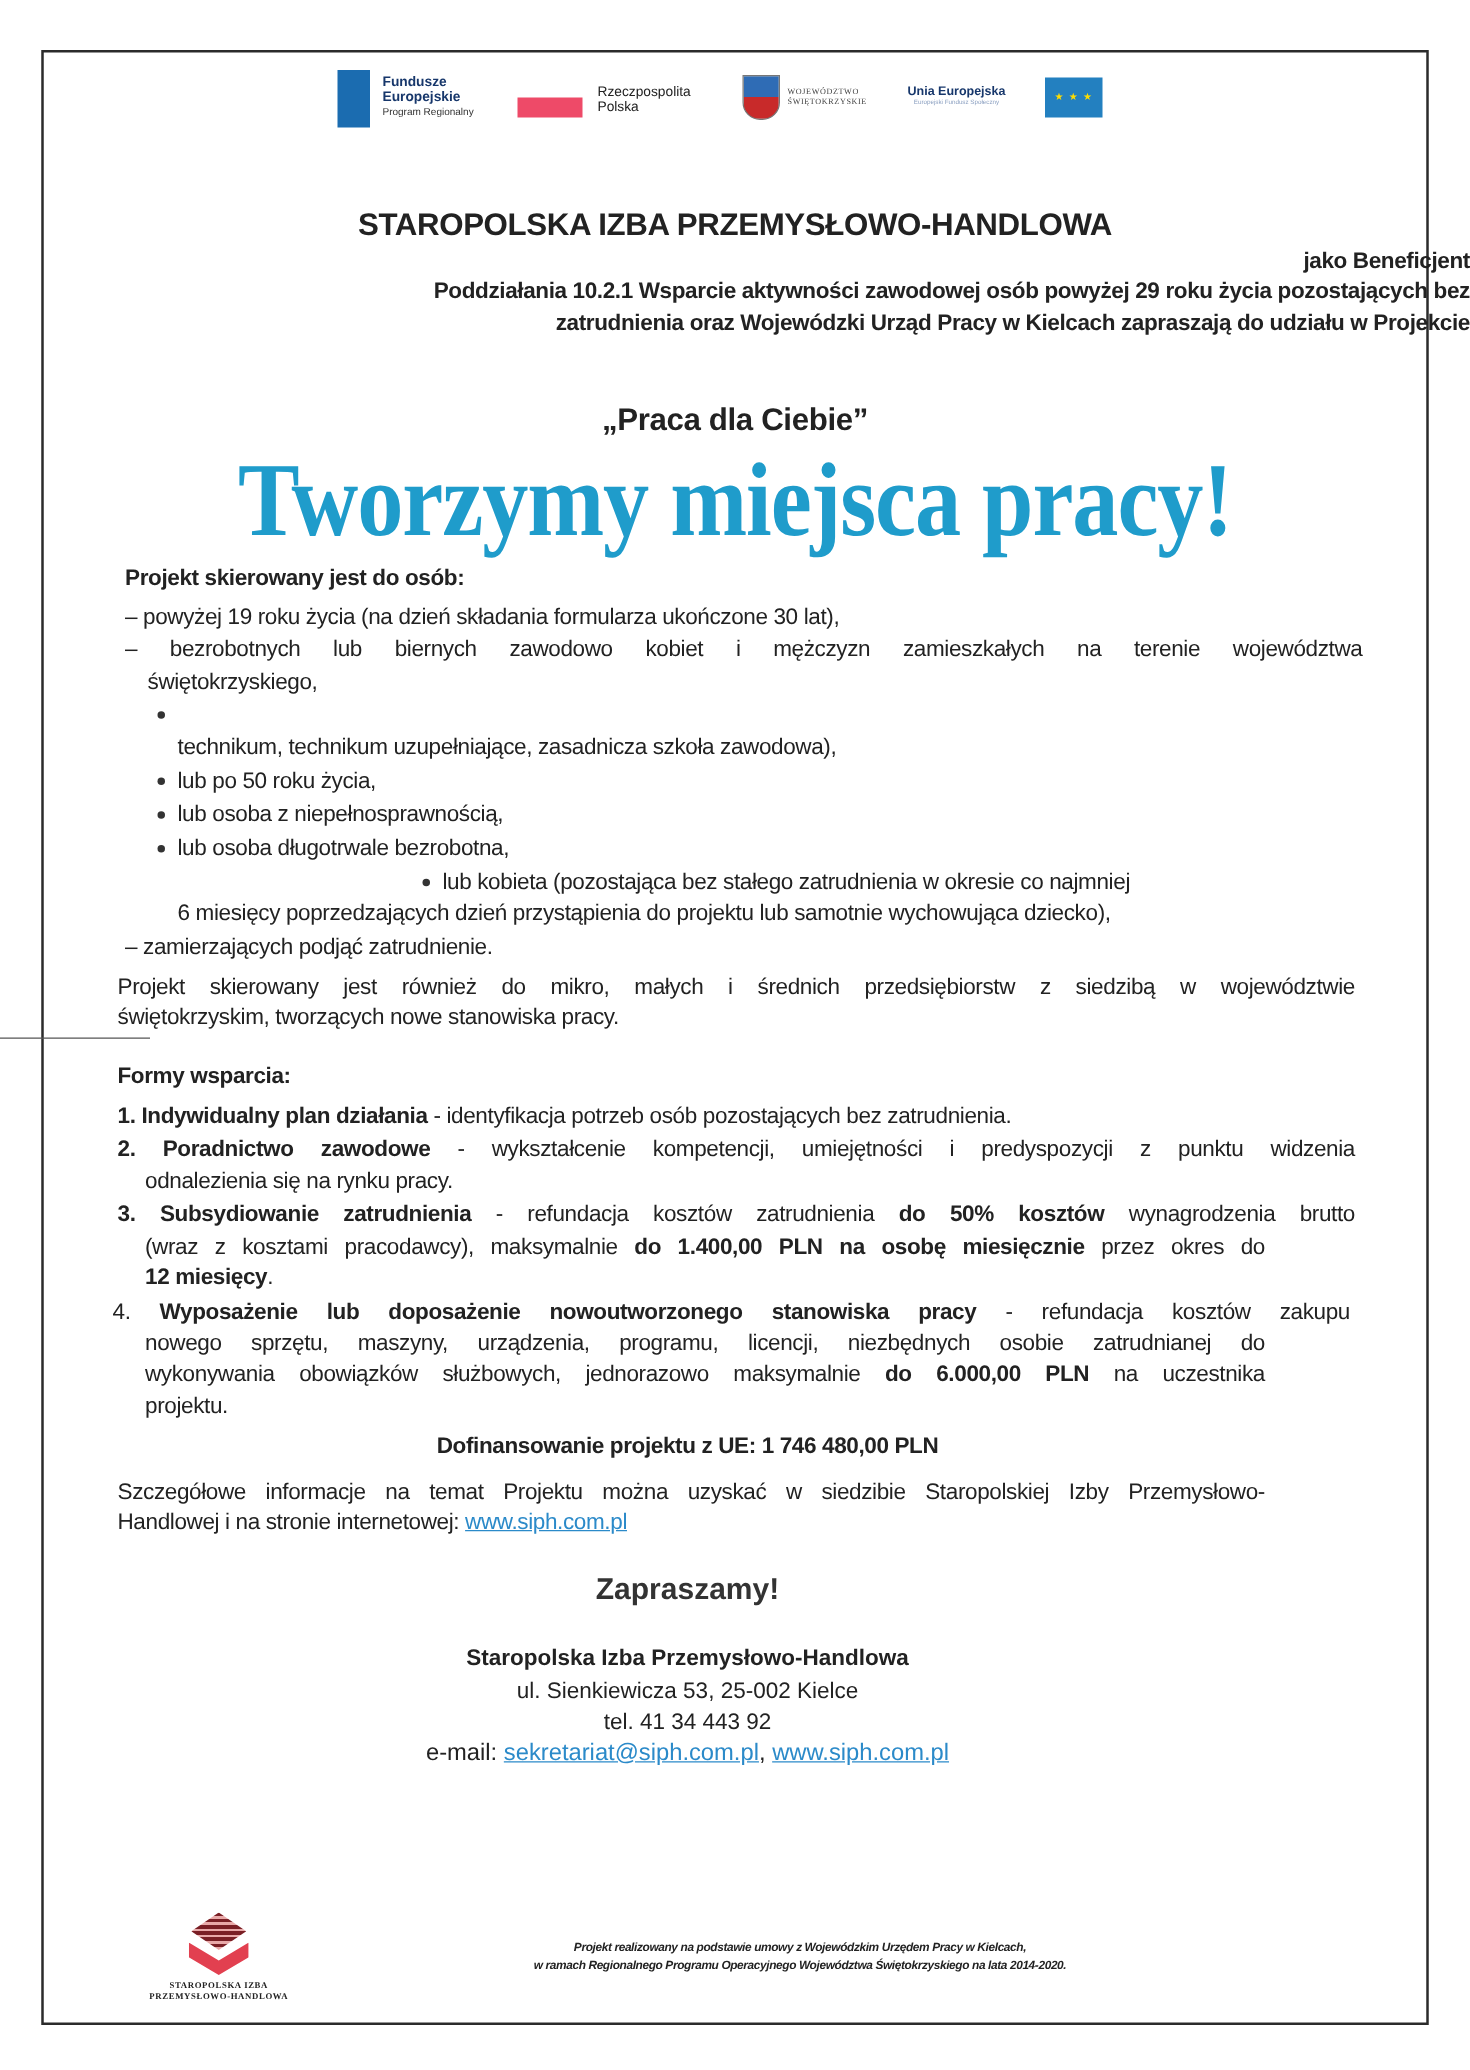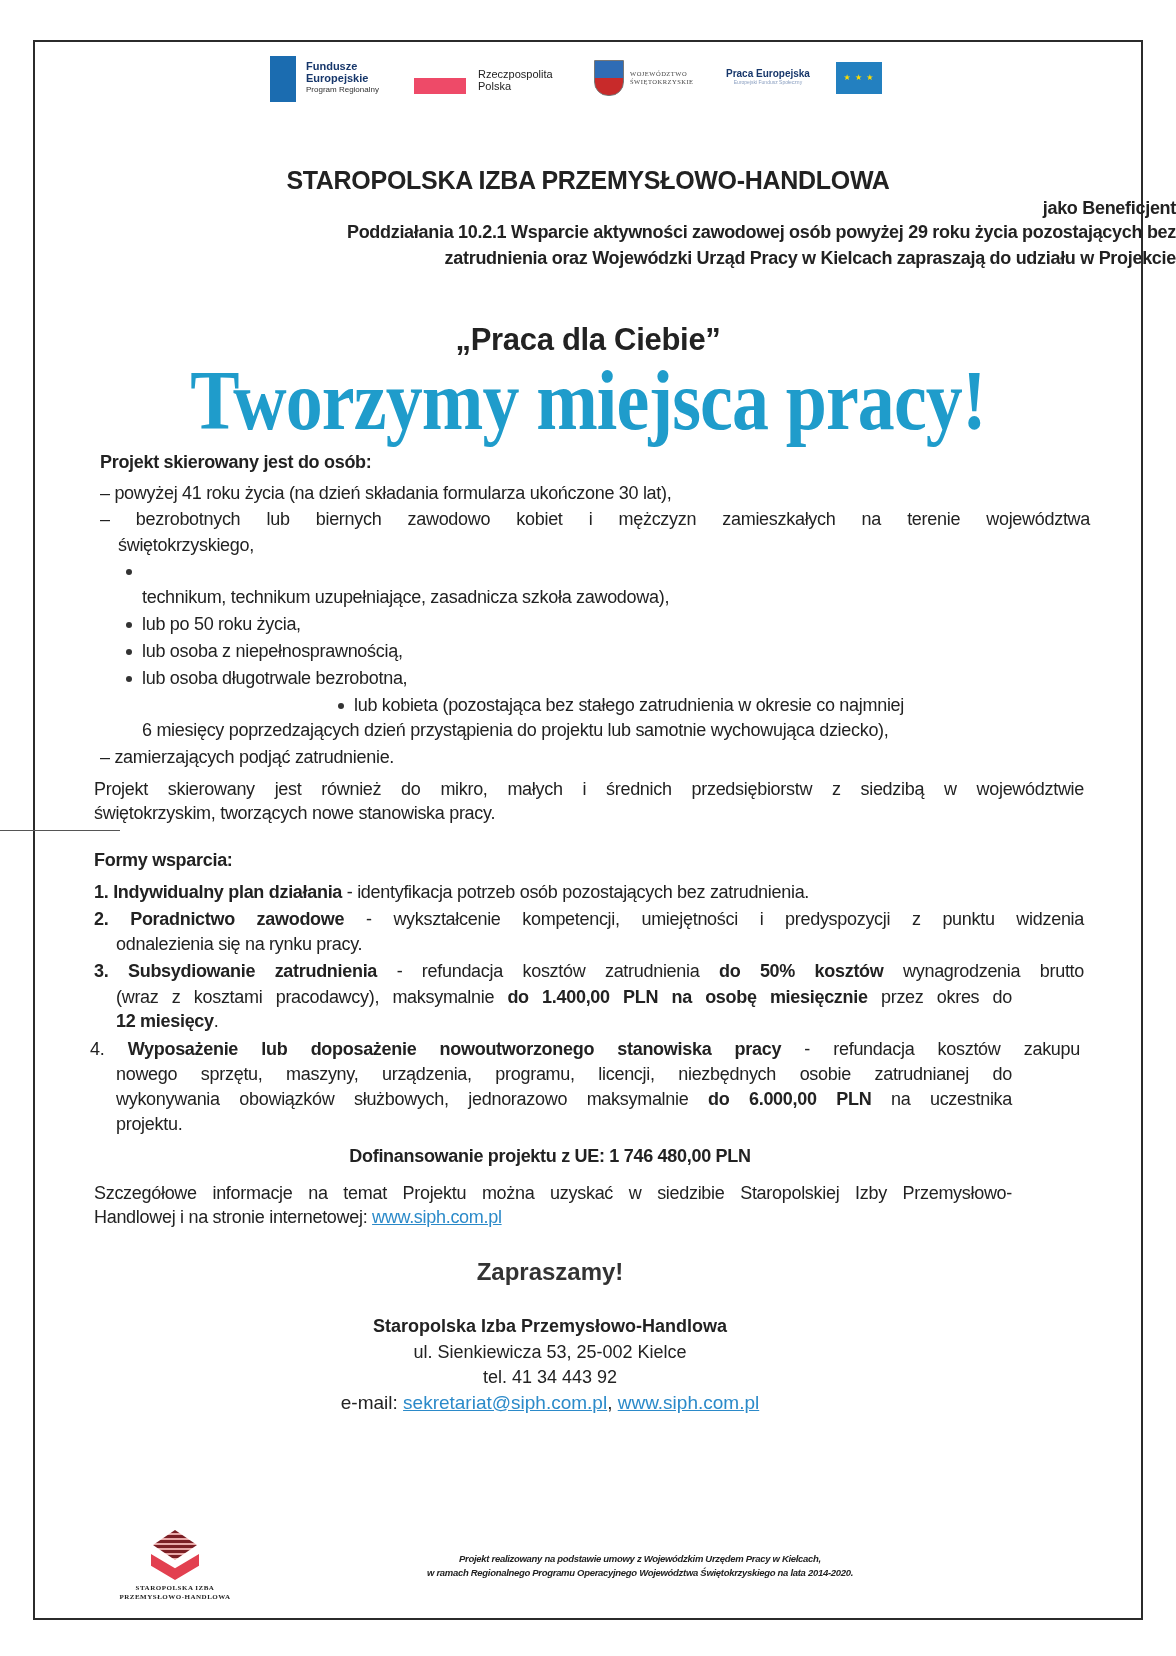--- a/index.html
+++ b/index.html
@@ -22,21 +22,21 @@
            background:linear-gradient(#2f6cb5 0 50%, #c82a2a 50% 100%); border:1px solid #777; }
   .ws-text { position:absolute; left:360px; top:14px; font-family:"Liberation Serif", serif; font-size:6.5px;
              line-height:8px; color:#444; letter-spacing:0.5px; }
   .ue-text { position:absolute; left:456px; top:12px; font-size:10px; font-weight:bold; color:#17376b; text-align:center; }
   .ue-sub { font-size:5px; font-weight:normal; color:#8a9fc0; display:block; }
   .eu-flag { position:absolute; left:566px; top:6px; width:46px; height:32px; background:#2380c0;
              color:#ffdd00; font-size:8px; text-align:center; line-height:32px; letter-spacing:1px; }
 
   .h-org { position:absolute; left:0; width:1176px; top:166px; text-align:center; font-size:25px; font-weight:bold; color:#222; }
   .h-line { position:absolute; left:0; width:1176px; text-align:right; font-size:18px; font-weight:bold; color:#222; }
-  .quote { position:absolute; left:0; width:1176px; top:322px; text-align:center; font-size:31px; font-weight:bold; color:#222; }
+  .quote { position:absolute; left:0; width:1176px; top:322px; text-align:center; font-size:25px; font-weight:bold; color:#222; }
   .big { position:absolute; left:0; width:1176px; top:352px; text-align:center; font-family:"Liberation Serif", serif;
          font-size:84px; font-weight:bold; color:#1f9ccb; letter-spacing:-1px; transform:scaleX(0.88); }
 
   .body-text { font-size:18px; color:#222; line-height:26px; }
   .sec-title { font-weight:bold; font-size:18px; color:#222; }
   .row { position:absolute; left:100px; width:990px; }
   .just { text-align:justify; text-align-last:justify; }
   .bullet { display:inline-block; width:6px; height:6px; background:#333; border-radius:50%; margin-right:10px; vertical-align:middle; }
   b { font-weight:bold; }
   .link { color:#2b8ac9; text-decoration:underline; }
@@ -66,35 +66,35 @@
   <div class="rp-text">
     <div>Rzeczpospolita</div>
     <div>Polska</div>
   </div>
   <div class="crest"></div>
   <div class="ws-text">
     <div>WOJEWÓDZTWO</div>
     <div>ŚWIĘTOKRZYSKIE</div>
   </div>
   <div class="ue-text">
-    <span>Praca Europejska</span>
+    <span>Unia Europejska</span>
     <span class="ue-sub">Europejski Fundusz Społeczny</span>
   </div>
   <div class="eu-flag">★ ★ ★</div>
 </div>
 
 <div class="h-org narrow">STAROPOLSKA IZBA PRZEMYSŁOWO-HANDLOWA</div>
 <div class="h-line narrow" style="top:198px;">jako Beneficjent</div>
 <div class="h-line narrow" style="top:222px;">Poddziałania 10.2.1 Wsparcie aktywności zawodowej osób powyżej 29 roku życia pozostających bez</div>
 <div class="h-line narrow" style="top:248px;">zatrudnienia oraz Wojewódzki Urząd Pracy w Kielcach zapraszają do udziału w Projekcie</div>
 <div class="quote narrow">„Praca dla Ciebie”</div>
 <div class="big">Tworzymy miejsca pracy!</div>
 
 <div class="row sec-title narrow" style="top:452px;">Projekt skierowany jest do osób:</div>
-<div class="row body-text narrow" style="top:480px;">– powyżej 41 roku życia (na dzień składania formularza ukończone 30 lat),</div>
+<div class="row body-text narrow" style="top:480px;">– powyżej 19 roku życia (na dzień składania formularza ukończone 30 lat),</div>
 <div class="row body-text narrow just" style="top:506px;">– bezrobotnych lub biernych zawodowo kobiet i mężczyzn zamieszkałych na terenie województwa</div>
 <div class="row body-text narrow" style="top:532px; left:118px;">świętokrzyskiego,</div>
 
 <div class="row body-text narrow" style="top:558px; left:126px;">
   <span class="bullet"></span>
 </div>
 <div class="row body-text narrow" style="top:584px; left:142px;">technikum, technikum uzupełniające, zasadnicza szkoła zawodowa),</div>
 <div class="row body-text narrow" style="top:611px; left:126px;">
   <span class="bullet"></span><span>lub po 50 roku życia,</span>
 </div>

